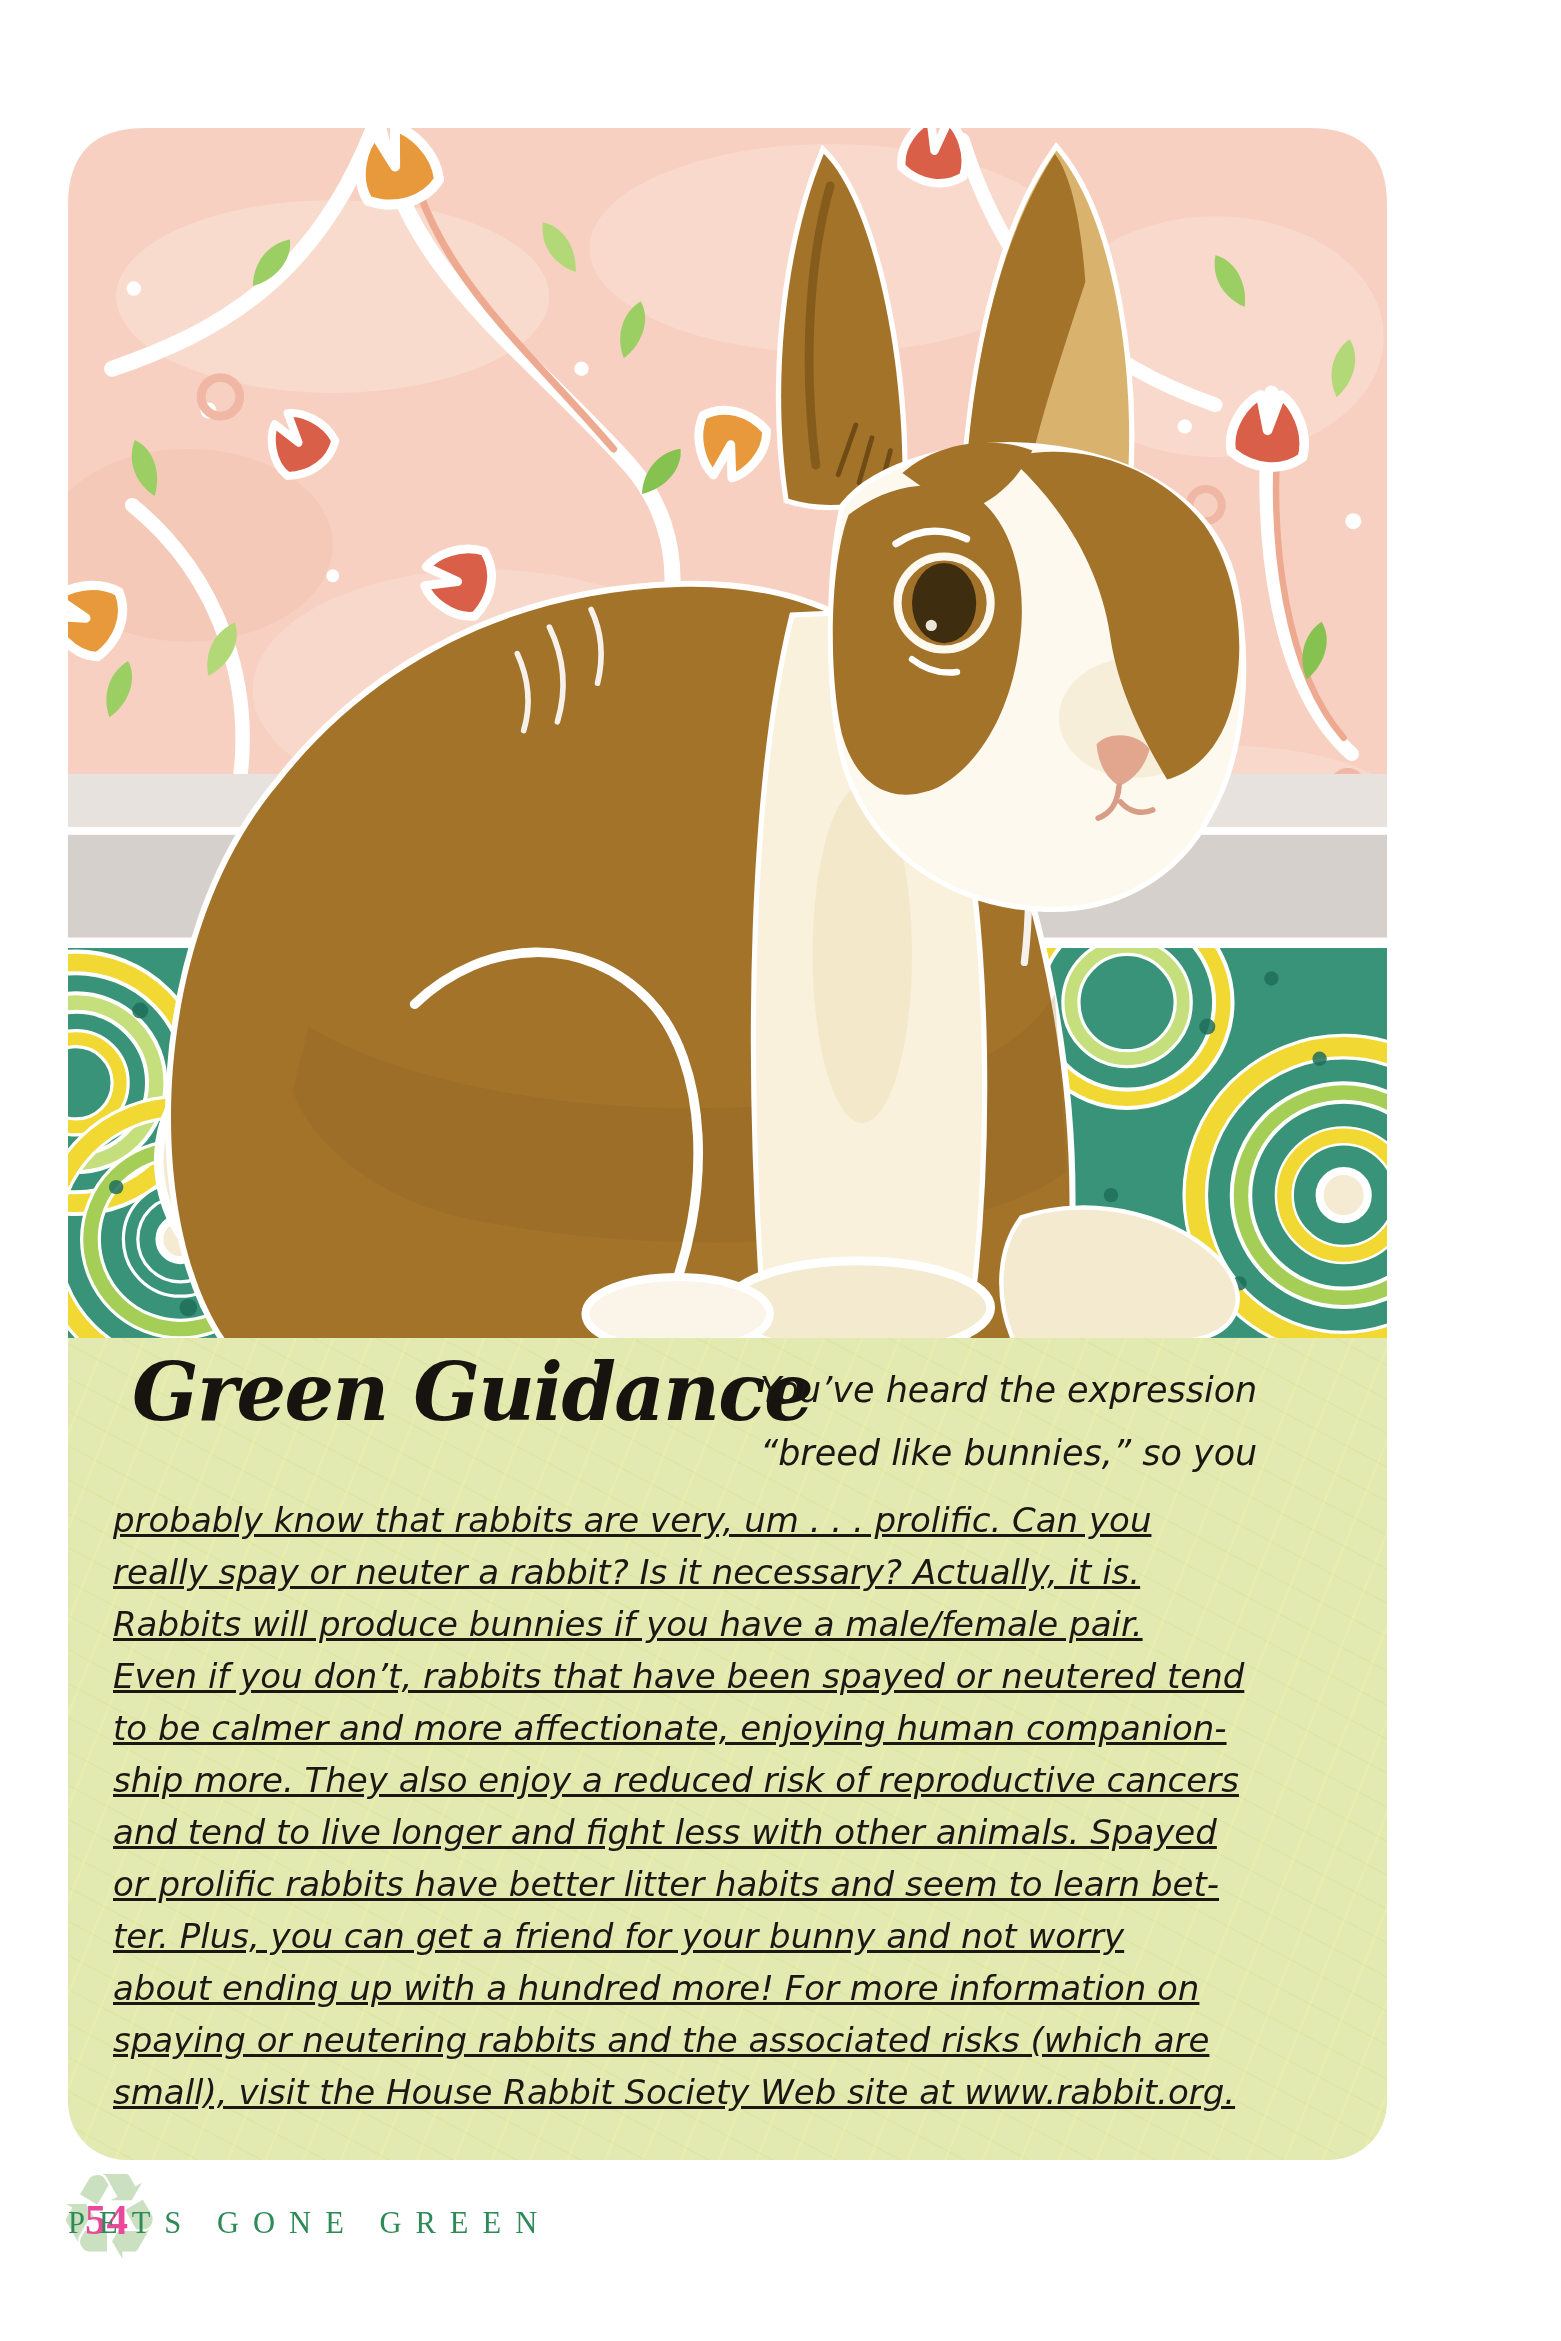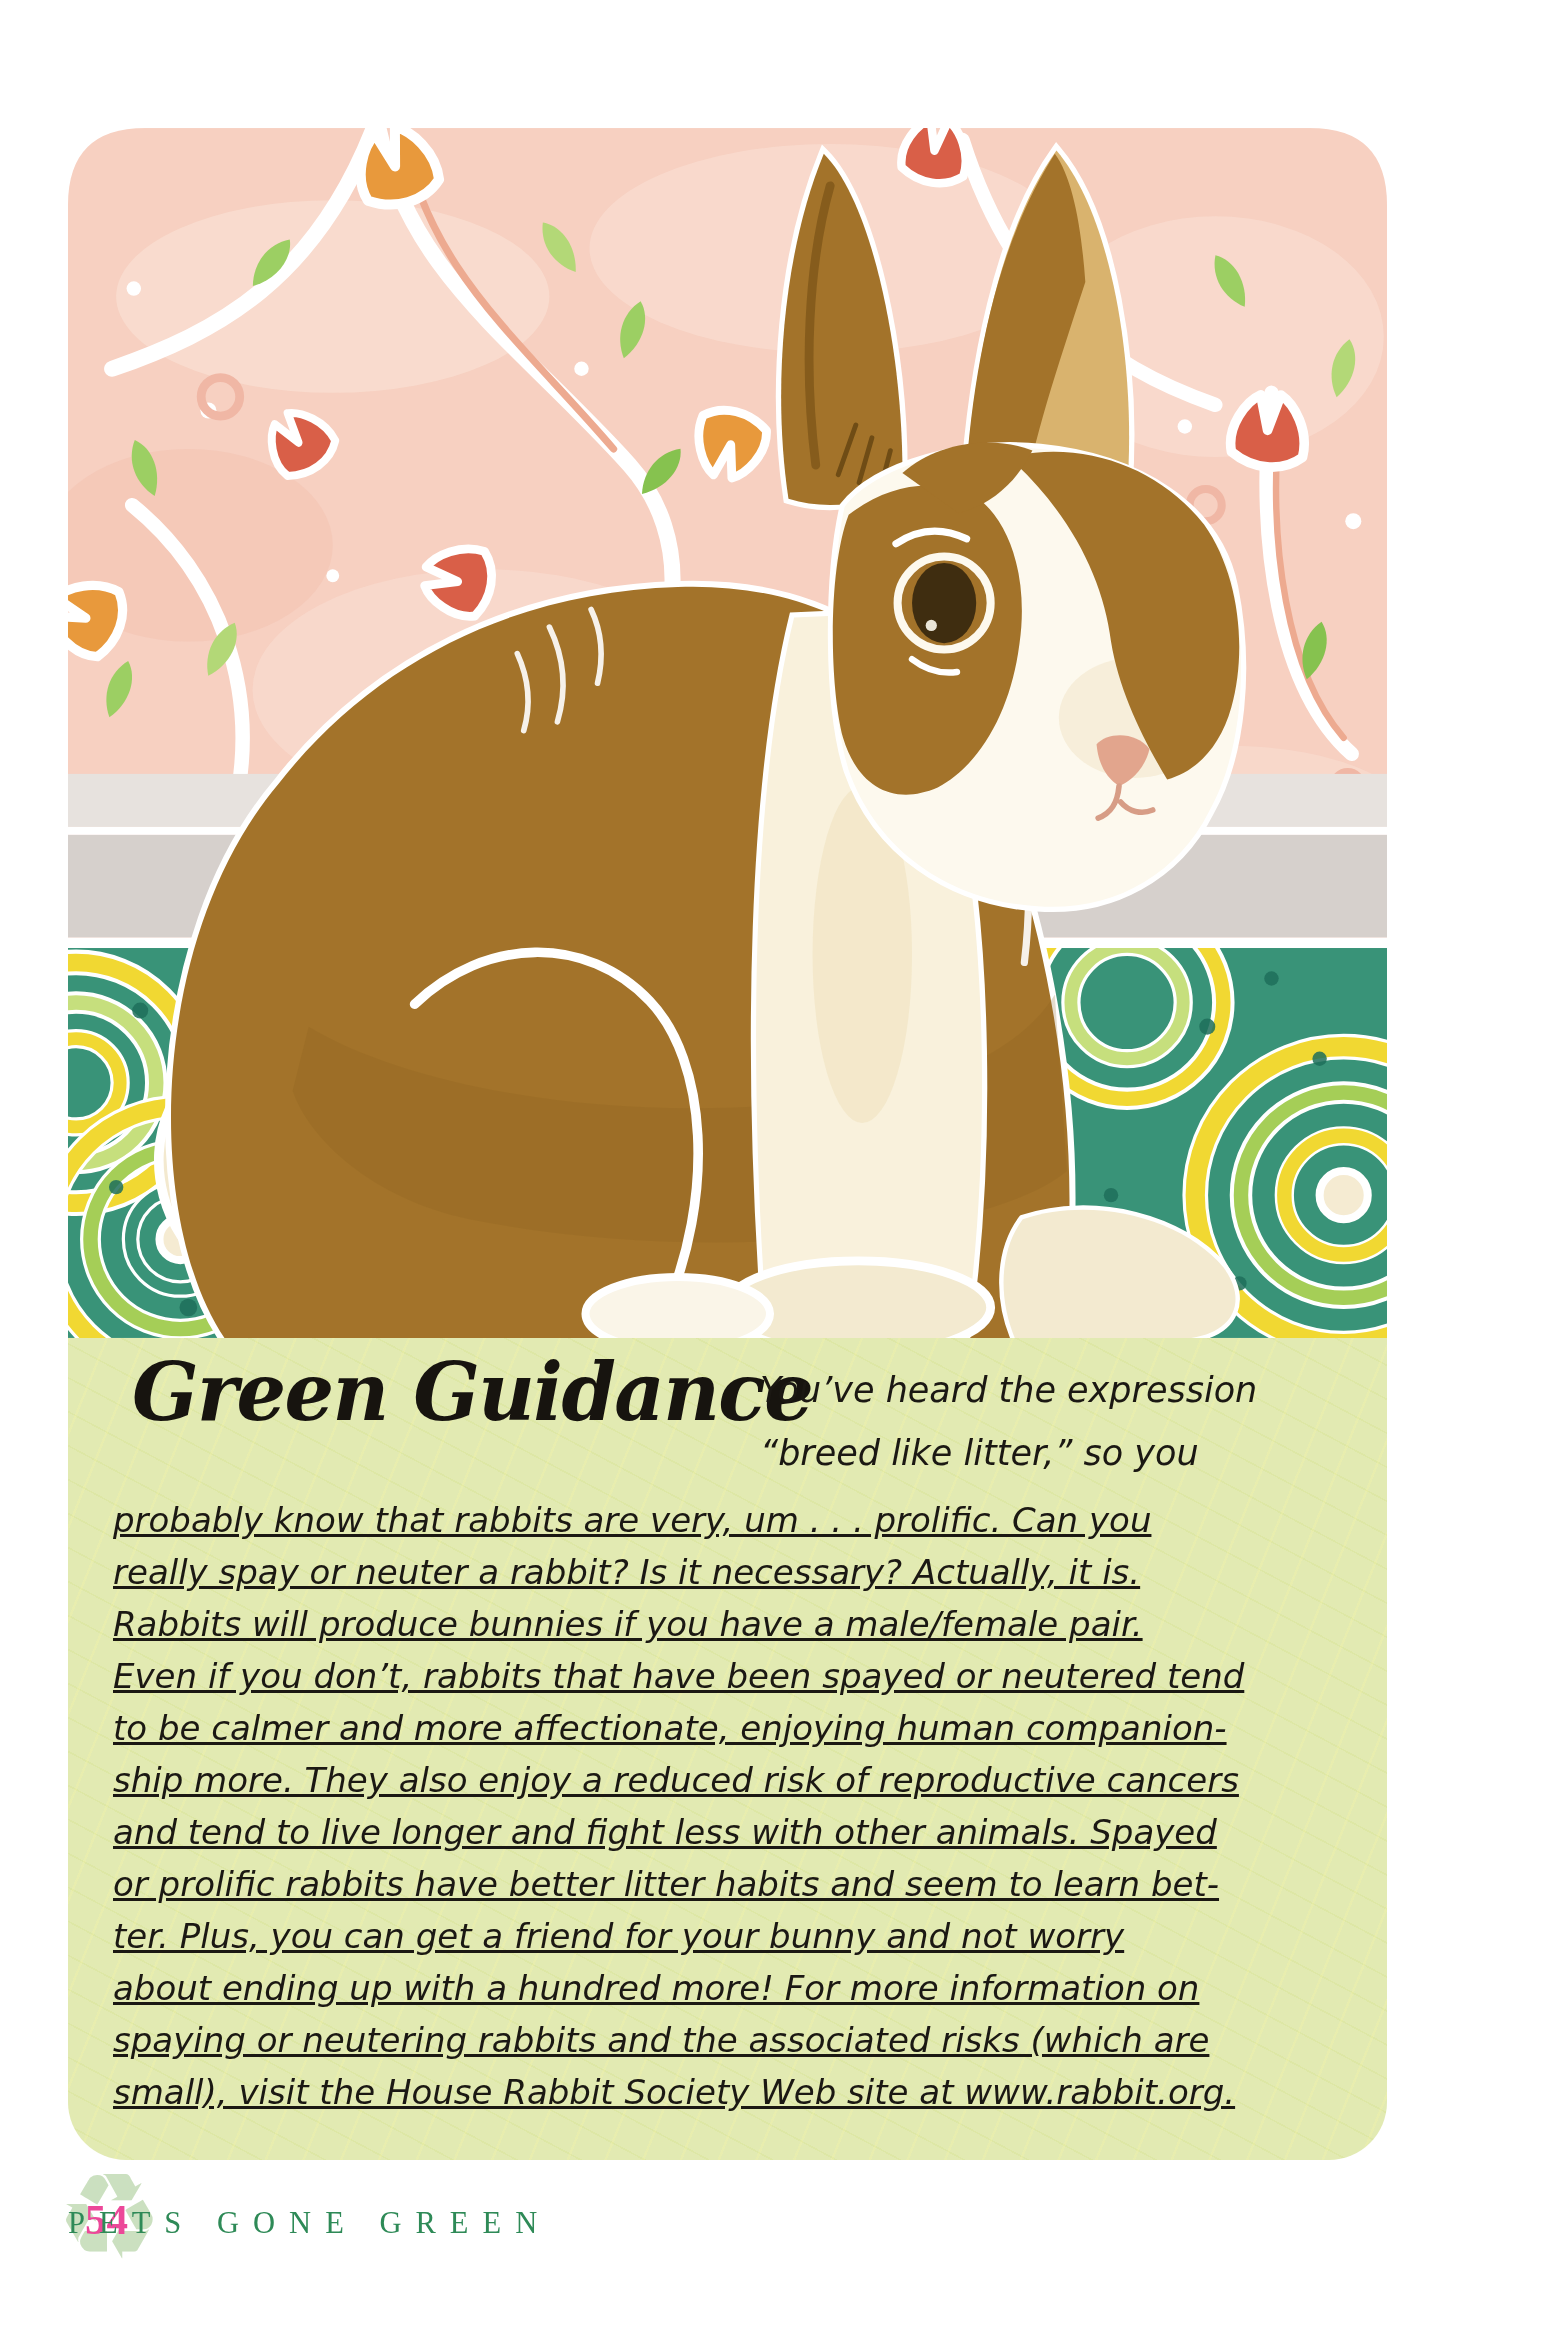--- a/index.html
+++ b/index.html
@@ -248,21 +248,21 @@
           </g>
         </g>
       </g>
     </svg>
   </div>
 
   <div class="guidance-box">
     <div class="guidance-title">Green Guidance</div>
     <div class="intro-lines">
       <div class="intro-line">You’ve heard the expression</div>
-      <div class="intro-line">“breed like litter,” so you</div>
+      <div class="intro-line">“breed like bunnies,” so you</div>
     </div>
     <div class="body-lines">
       <div class="body-line">probably know that rabbits are very, um  . . . prolific. Can you</div>
       <div class="body-line">really spay or neuter a rabbit? Is it necessary? Actually, it is.</div>
       <div class="body-line">Rabbits will produce bunnies if you have a male/female pair.</div>
       <div class="body-line">Even if you don’t, rabbits that have been spayed or neutered tend</div>
       <div class="body-line">to be calmer and more affectionate, enjoying human companion-</div>
       <div class="body-line">ship more. They also enjoy a reduced risk of reproductive cancers</div>
       <div class="body-line">and tend to live longer and fight less with other animals. Spayed</div>
       <div class="body-line">or prolific rabbits have better litter habits and seem to learn bet-</div>

